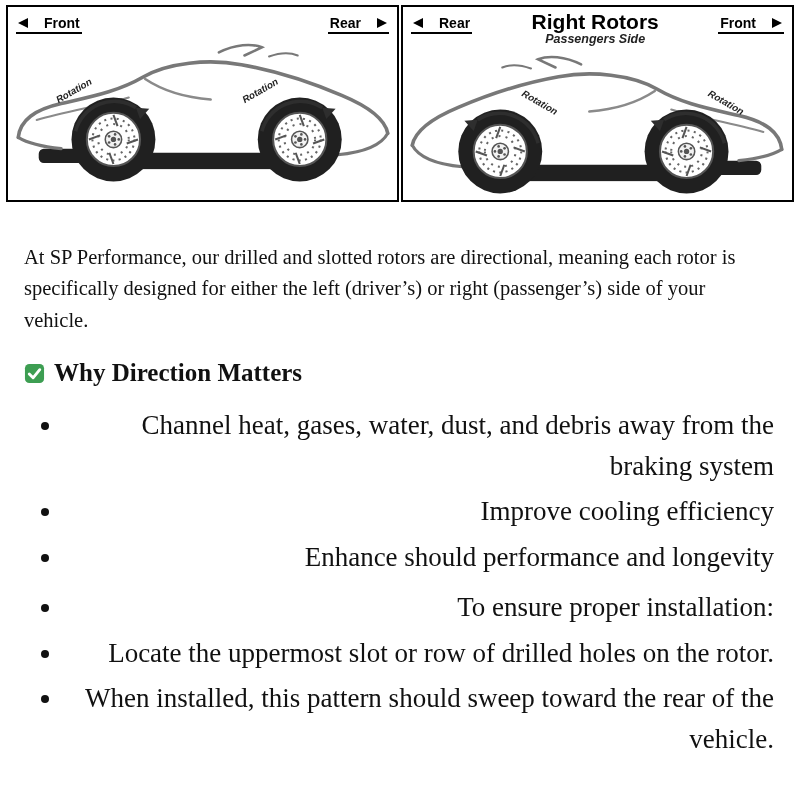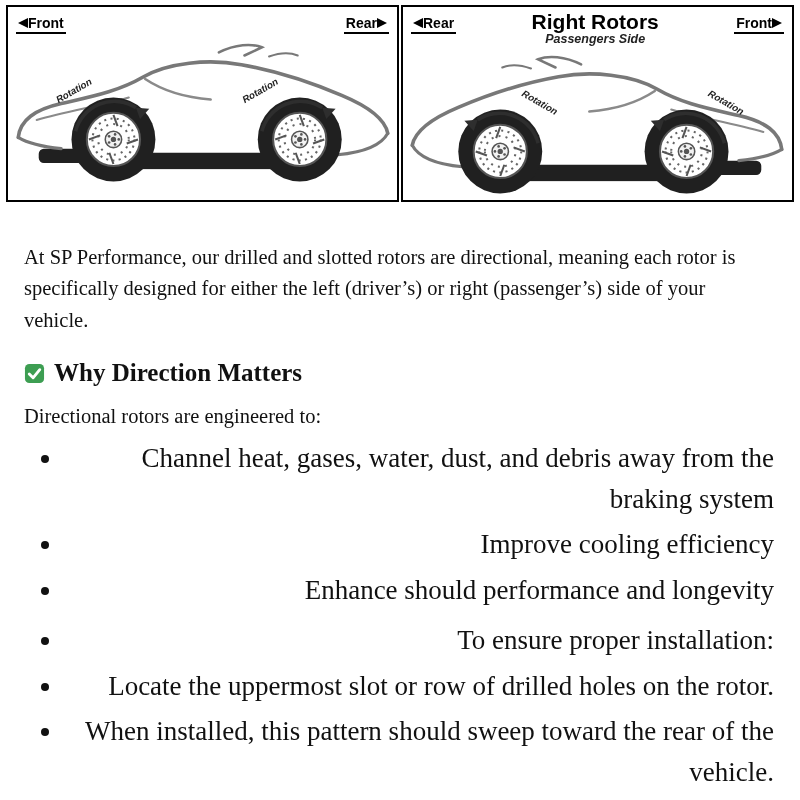--- a/index.html
+++ b/index.html
@@ -12,21 +12,21 @@
 
   
   .diagram { display:flex; gap:2px; margin:5px 6px 0 6px; }
   .panel { flex:1; border:2px solid #000; background:#fff; }
   .panel-header {
     display:flex; align-items:flex-start; justify-content:space-between;
     padding:4px 8px 0 8px;
     font-family:"Liberation Sans", sans-serif;
   }
   .dir-label {
-    display:flex; align-items:center; gap:0;
+    display:flex; align-items:center; gap:16px;
     font-weight:bold; font-size:14px; color:#000;
     border-bottom:2px solid #000; padding:1px 2px 1px 2px; margin-top:3px;
   }
   .tri { width:0; height:0; display:inline-block; }
   .tri-left  { border-top:5px solid transparent; border-bottom:5px solid transparent; border-right:10px solid #000; }
   .tri-right { border-top:5px solid transparent; border-bottom:5px solid transparent; border-left:10px solid #000; }
   .titles { text-align:center; line-height:1.05; }
   .panel-title { font-weight:bold; font-size:21px; color:#000; font-family:"Liberation Sans", sans-serif;}
   .panel-subtitle { font-weight:bold; font-style:italic; font-size:12.5px; color:#222; font-family:"Liberation Sans", sans-serif;}
   .car-svg { display:block; width:100%; height:auto; }
@@ -140,21 +140,20 @@
     <p class="intro">At SP Performance, our drilled and slotted rotors are directional, meaning each rotor is specifically designed for either the left (driver’s) or right (passenger’s) side of your vehicle.</p>
 
     <div class="section-heading bold">
       <svg class="icon-badge" viewBox="0 0 22 22">
         <rect x="1" y="1" width="20" height="20" rx="4.5" fill="#3d9e52"></rect>
         <path d="M 5.5 11.5 L 9.5 15.5 L 16.5 7" fill="none" stroke="#fff" stroke-width="3" stroke-linecap="round" stroke-linejoin="round"></path>
       </svg>
       <span>Why Direction Matters</span>
     </div>
 
-    <p class="lead">Directional rotors are engineered to:</p>
 
     <ul class="bullets">
       <li>Channel heat, gases, water, dust, and debris away from the braking system</li>
       <li>Improve cooling efficiency</li>
       <li>Enhance should performance and longevity</li>
     </ul>
 
 
     <ul class="bullets">
       <li>To ensure proper installation:</li>

